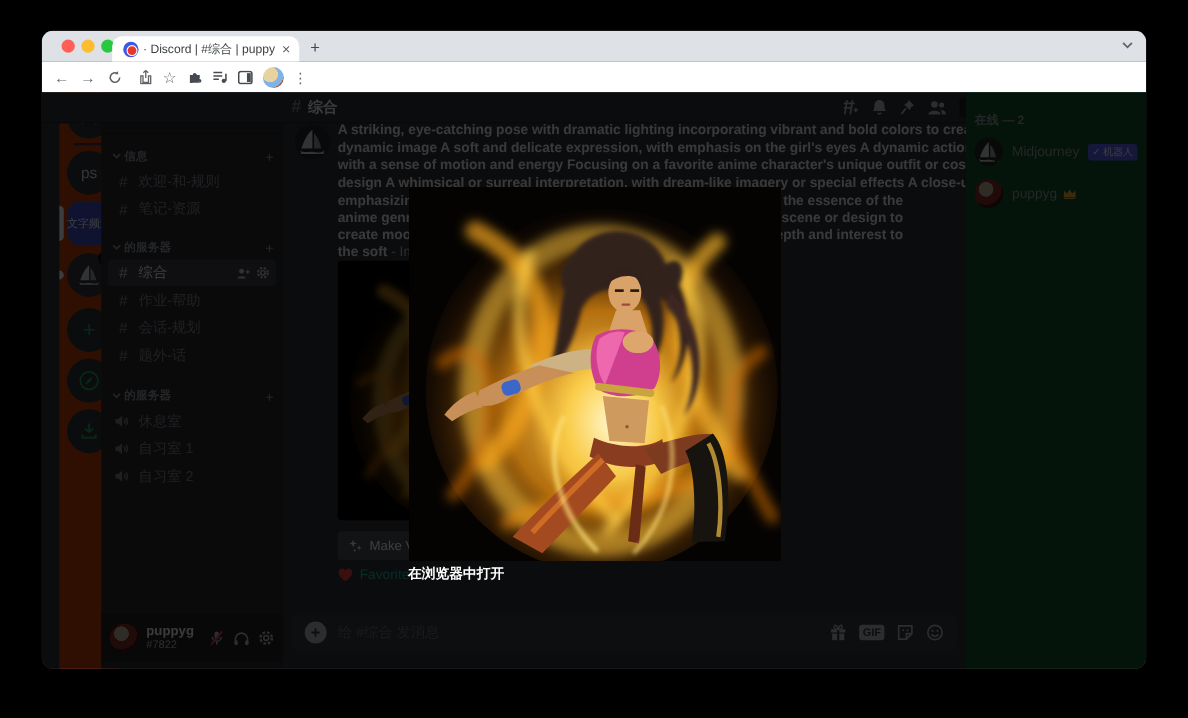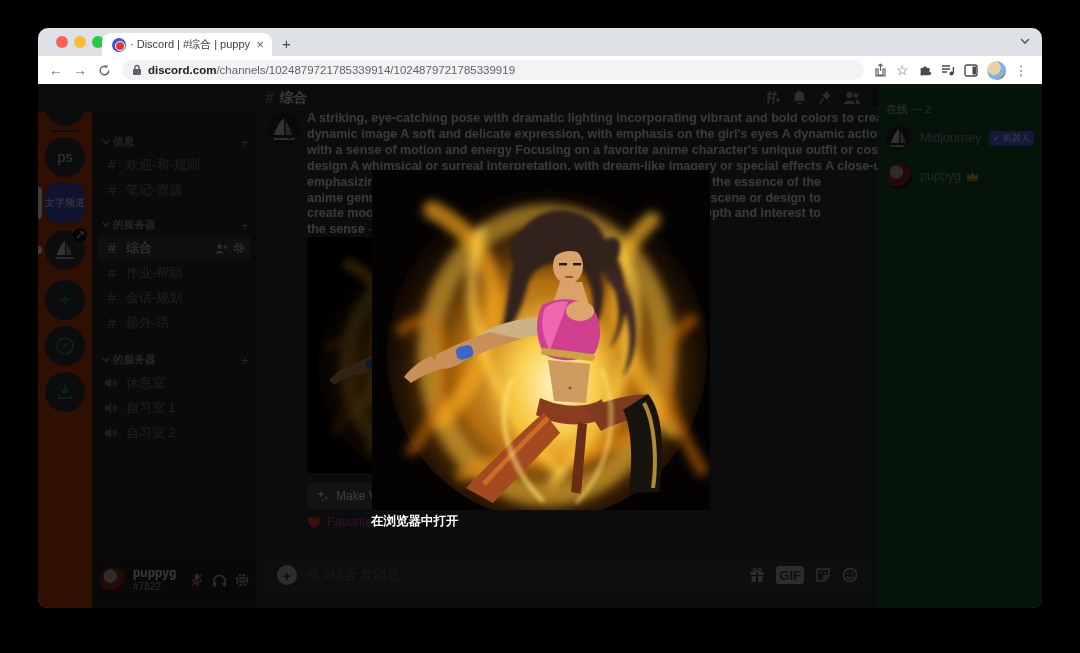--- a/index.html
+++ b/index.html
@@ -31,21 +31,21 @@
   .url-domain { font-weight:bold; }
   .tb-right { display:flex; align-items:center; gap:9px; margin-left:10px; }
   .tb-ic { color:#5f6368; display:flex; align-items:center; }
   .chrome-avatar { width:19px; height:19px; border-radius:50%;
     background:radial-gradient(circle at 35% 35%, #e8d3a0 0 40%, #7fb2e5 41% 70%, #b05a3a 71%); }
   .dots { color:#5f6368; font-size:13px; letter-spacing:0; }
 
   
   .page { position:absolute; left:0; top:56px; width:1004px; height:524px; background:#313338; }
 
-  .rail { position:absolute; left:0; top:0; width:54px; height:100%; background:#c2410c; }
+  .rail { position:absolute; left:16px; top:0; width:54px; height:100%; background:#c2410c; }
   .rail-item { position:absolute; left:7px; width:40px; height:40px; border-radius:50%;
     display:flex; align-items:center; justify-content:center; }
   .rail-sep { position:absolute; left:13px; top:46px; width:28px; height:2px; background:#35363c; border-radius:1px; }
   .r-home { top:2px; background:#313338; }
   .r-ps { top:53px; background:#313338; color:#dbdee1; font-size:14px; }
   .r-active { top:99px; background:#4552c6; border-radius:12px; color:#fff; font-size:10px; overflow:hidden; white-space:nowrap; }
   .r-sail { top:146px; background:#36393f; }
   .r-plus, .r-compass, .r-dl { background:#313338; color:#23a55a; }
   .r-plus { top:196px; font-size:20px; }
   .r-compass { top:242px; }
@@ -100,29 +100,29 @@
   .msg-line { white-space:nowrap; }
   .msg-split { display:flex; justify-content:space-between; white-space:nowrap; }
   .msg-tail .reg { font-weight:normal; color:#b8bcc1; }
 
   .thumb { position:absolute; left:50px; top:153px; width:236px; height:236px; border-radius:4px;
     overflow:hidden; background:#000; }
   .mv-btn { position:absolute; left:50px; top:399px; width:170px; height:26px; background:#4e5058;
     border-radius:3px; color:#fff; font-size:12px; display:flex; align-items:center; gap:6px;
     padding:0 10px; }
   .fav-row { position:absolute; left:50px; top:431px; display:flex; align-items:center; gap:6px;
-    color:#ec4899; font-size:12.5px; }
+    color:#14b8a6; font-size:12.5px; }
 
   .composer { position:absolute; left:8px; top:473px; width:605px; height:36px; background:#383a40;
     border-radius:8px; display:flex; align-items:center; padding:0 12px; }
   .comp-plus { width:20px; height:20px; border-radius:50%; background:#b5bac1; color:#383a40;
     font-size:15px; font-weight:bold; display:flex; align-items:center; justify-content:center; }
   .comp-ph { color:#6d6f78; font-size:13px; margin-left:10px; flex:1; }
   .comp-icons { display:flex; align-items:center; gap:11px; }
-  .gif-badge { background:#b5bac1; color:#383a40; font-size:13px; font-weight:bold; border-radius:3px;
+  .gif-badge { background:#b5bac1; color:#383a40; font-size:10px; font-weight:bold; border-radius:3px;
     padding:1.5px 3px; }
 
   .members { position:absolute; left:840px; top:0; width:164px; height:100%; background:#14532d; }
   .mem-head { color:#949ba4; font-size:11px; font-weight:bold; margin:18px 0 4px 8px; }
   .mem-row { display:flex; align-items:center; margin:4px 4px; padding:4px; border-radius:4px; }
   .mem-avatar { width:26px; height:26px; border-radius:50%; position:relative; flex:0 0 26px; }
   .mem-avatar .status { position:absolute; right:-2px; bottom:-2px; width:10px; height:10px;
     border-radius:50%; background:#23a55a; border:3px solid #2b2d31; }
   .mem-name { color:#949ba4; font-size:12.5px; margin-left:8px; white-space:nowrap; overflow:hidden; }
   .bot-badge { background:#5865f2; color:#fff; font-size:9px; border-radius:3px; padding:1px 4px;
@@ -238,27 +238,20 @@
 
     <div class="toolbar">
       <div class="nav-ic" style="margin-left:6px">←</div>
       <div class="nav-ic">→</div>
       <div class="nav-ic">
         <svg width="13" height="13" viewBox="0 0 13 13" style="margin:0 auto">
             <path d="M10.8 6.5 A4.3 4.3 0 1 1 9 3" stroke="#5f6368" stroke-width="1.4" fill="none"></path>
             <path d="M9.4 0.6 L9.4 3.4 L6.6 3.4 Z" fill="#5f6368"></path>
           </svg>
       </div>
-      <div class="urlpill">
-        <svg width="10" height="12" viewBox="0 0 10 12">
-            <rect x="1" y="5" width="8" height="6" rx="1" fill="#5f6368"></rect>
-            <path d="M3 5 V3.5 A2 2 0 0 1 7 3.5 V5" stroke="#5f6368" stroke-width="1.4" fill="none"></path>
-          </svg>
-        <div class="url-text"><span class="url-domain">discord.com</span><span style="color:#5f6368">/channels/1024879721785339914/1024879721785339919</span></div>
-      </div>
       <div class="tb-right">
         <div class="tb-ic">
           <svg width="13" height="14" viewBox="0 0 13 14">
               <path d="M2 6 H4 V12 H9 V6 H11 V13 H2 Z M6.5 1 L6.5 8 M6.5 1 L4.3 3.2 M6.5 1 L8.7 3.2" stroke="#5f6368" stroke-width="1.2" fill="none"></path>
             </svg>
         </div>
         <div class="tb-ic" style="font-size:14px">☆</div>
         <div class="tb-ic">
           <svg width="14" height="14" viewBox="0 0 16 16">
               <path d="M3,6 h3 a2,2 0 1,1 4,0 h3 v4 a2,2 0 1,1 0,4 v-1 h-10 z M3,6 v8 h3" fill="#454a4f"></path>
@@ -524,21 +517,21 @@
               <span>ing the essence of the</span>
             </div>
           <div class="msg-split">
               <span>anime genre t</span>
               <span>scene or design to</span>
             </div>
           <div class="msg-split">
               <span>create mood</span>
               <span>d depth and interest to</span>
             </div>
-          <div class="msg-line msg-tail"><span>the sense</span><span class="reg"> - Im</span></div>
+          <div class="msg-line msg-tail"><span>the soft</span><span class="reg"> - Im</span></div>
         </div>
 
         <div class="thumb">
           <svg width="236" height="236" viewBox="0 0 338 340" preserveAspectRatio="none">
               <use href="#mj-art"></use>
             </svg>
         </div>
 
         <div class="mv-btn">
           <svg width="13" height="13" viewBox="0 0 13 13">

